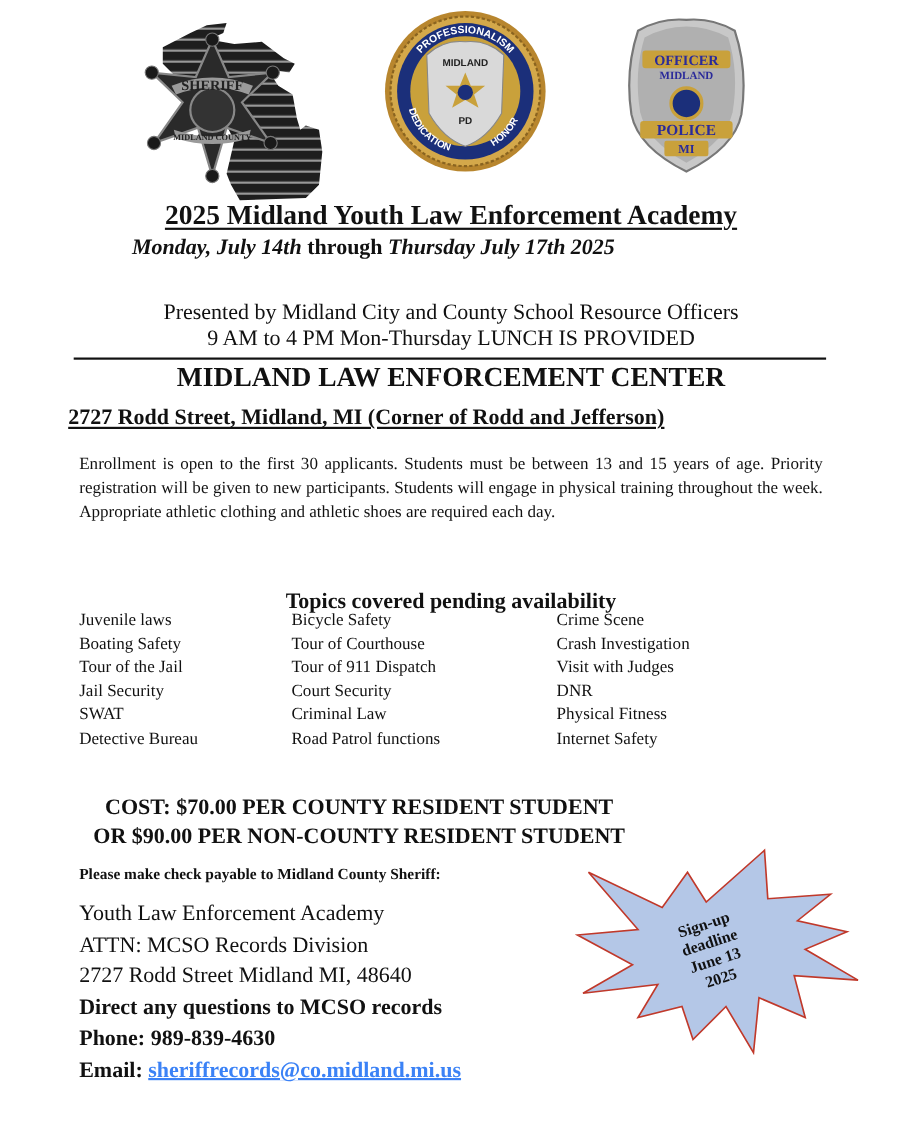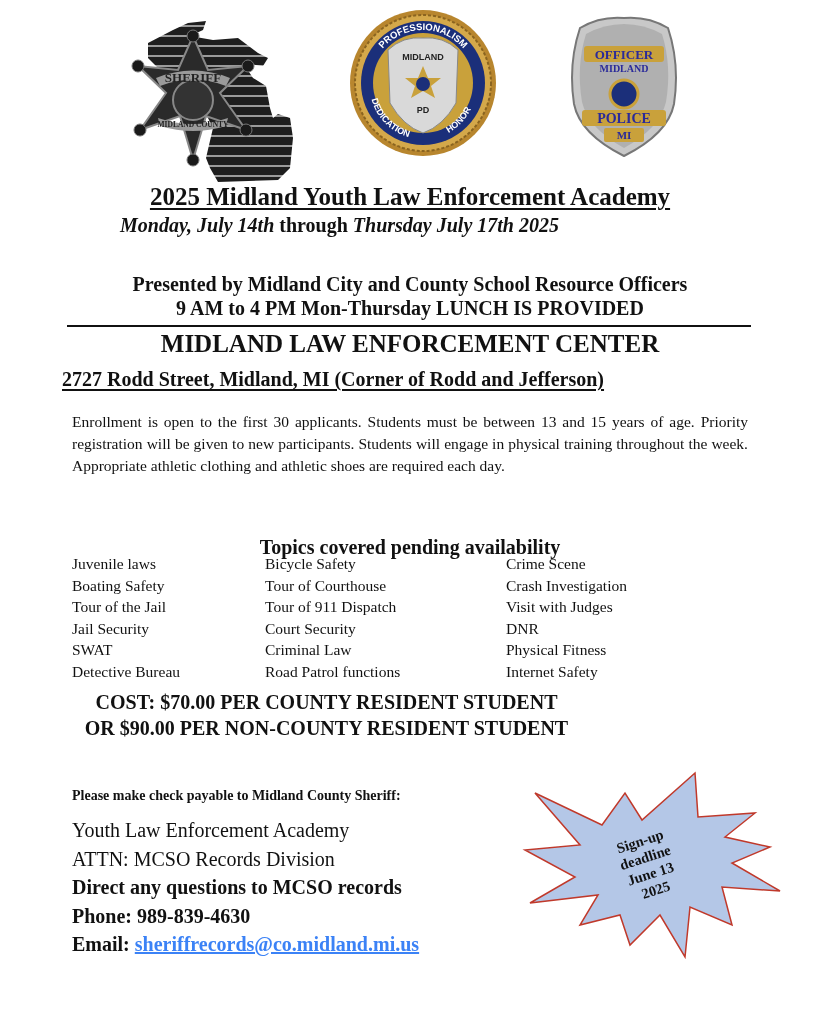--- a/index.html
+++ b/index.html
@@ -4,28 +4,28 @@
 <style>
   html, body { margin:0; padding:0; background:#ffffff; }
   body { width:820px; height:1024px; position:relative; overflow:hidden;
          font-family:"Liberation Serif","DejaVu Serif",serif; color:#111; }
   .logo { position:absolute; }
   .title { position:absolute; left:0; width:820px; top:183px; text-align:center;
            font-weight:bold; font-size:25px; }
   .title span { text-decoration:underline; text-decoration-thickness:2px; text-underline-offset:3px; }
   .dates { position:absolute; left:120px; top:214px; font-size:20px; font-weight:bold; }
   .dates i { font-style:italic; }
-  .presented { position:absolute; left:0; width:820px; top:272px; text-align:center; font-weight:bold; font-size:20px; line-height:24px; }
+  .presented { position:absolute; left:0; width:820px; top:272px; text-align:center; font-weight:normal; font-size:20px; line-height:24px; }
   .rule { position:absolute; left:67px; width:684px; top:325px; height:2px; background:#111; }
   .center-name { position:absolute; left:0; width:820px; top:330px; text-align:center; font-weight:bold; font-size:25px; }
   .address { position:absolute; left:62px; top:368px; font-weight:bold; font-size:20px; text-decoration:underline; text-underline-offset:3px; }
   .para { position:absolute; left:72px; top:411px; width:676px; font-size:15.5px; line-height:22px; text-align:justify; }
   .topics-head { position:absolute; left:0; width:820px; top:526px; text-align:center; font-weight:bold; font-size:20px;margin-top:10px; }
   .col { position:absolute; top:553px; font-size:15.5px; line-height:21.6px; }
-  .cost { position:absolute; left:0; width:653px; top:689px; text-align:center; font-weight:bold; font-size:20px; line-height:26px; }
+  .cost { position:absolute; left:0; width:653px; top:721px; text-align:center; font-weight:bold; font-size:20px; line-height:26px; }
   .check { position:absolute; left:72px; top:788px; font-weight:bold; font-size:14px; }
   .mail { position:absolute; left:72px; top:816px; font-size:20px; line-height:28.5px; }
   .mail .b { font-weight:bold; }
   .mail a { color:#3b82f6; text-decoration:underline; font-weight:bold; }
   .burst { position:absolute; left:520px; top:765px; width:270px; height:200px; }
   .burst-text { position:absolute; left:608px; top:832px; width:80px; text-align:center; font-weight:bold; font-size:14.5px; line-height:17px; transform:rotate(-18deg); }
 </style>
 </head>
 <body>
 
@@ -128,20 +128,21 @@
 
 <div class="cost">
   <div>COST: $70.00 PER COUNTY RESIDENT STUDENT</div>
   <div>OR $90.00 PER NON-COUNTY RESIDENT STUDENT</div>
 </div>
 
 <div class="check">Please make check payable to Midland County Sheriff:</div>
 <div class="mail">
   <div>Youth Law Enforcement Academy</div>
   <div>ATTN: MCSO Records Division</div>
+  <div>2727 Rodd Street Midland MI, 48640</div>
   <div class="b">Direct any questions to MCSO records</div>
   <div class="b"><span>Phone: </span><span>989-839-4630</span></div>
   <div class="b"><span>Email: </span><a>sheriffrecords@co.midland.mi.us</a></div>
 </div>
 
 <svg class="burst" viewBox="0 0 270 200">
   <polygon points="175,8 178,52 235,48 205,72 250,82 212,98 260,126 202,122 212,160 170,142 165,192 140,150 110,180 100,150 60,160 78,130 10,138 55,112 5,85 60,80 15,28 82,60 105,28 122,55" fill="#b4c7e7" stroke="#c0392b" stroke-width="1.5"></polygon>
 </svg>
 <div class="burst-text">
   <div>Sign-up</div>

